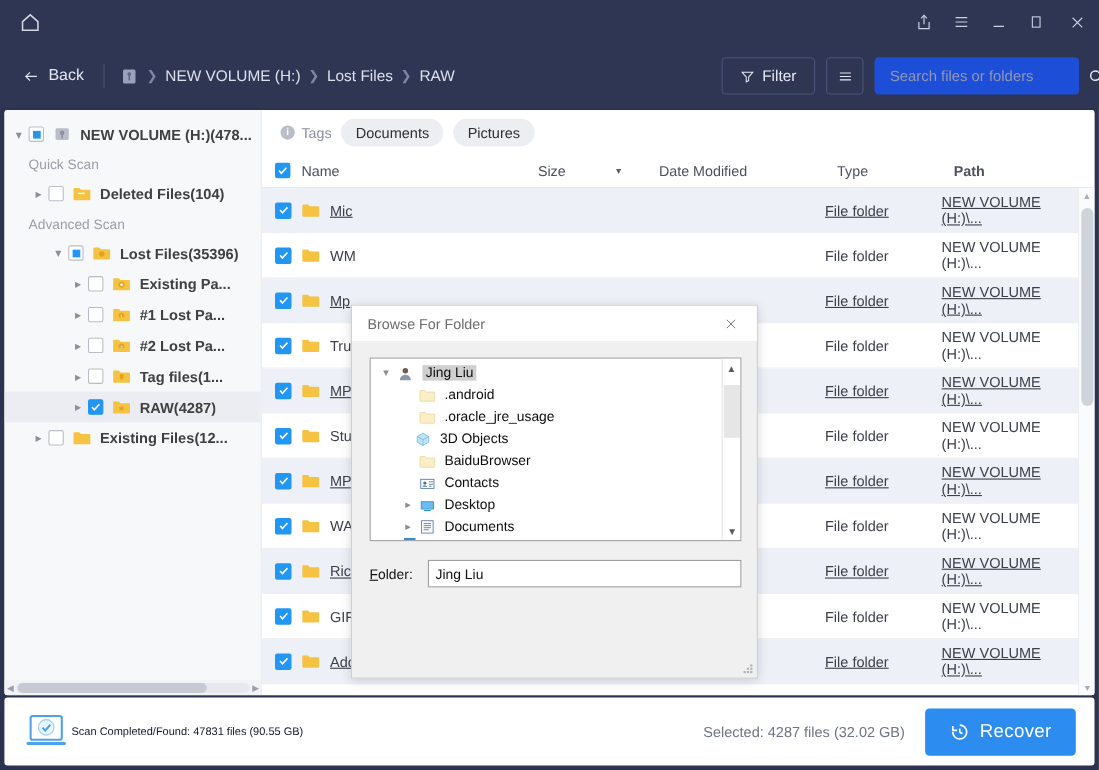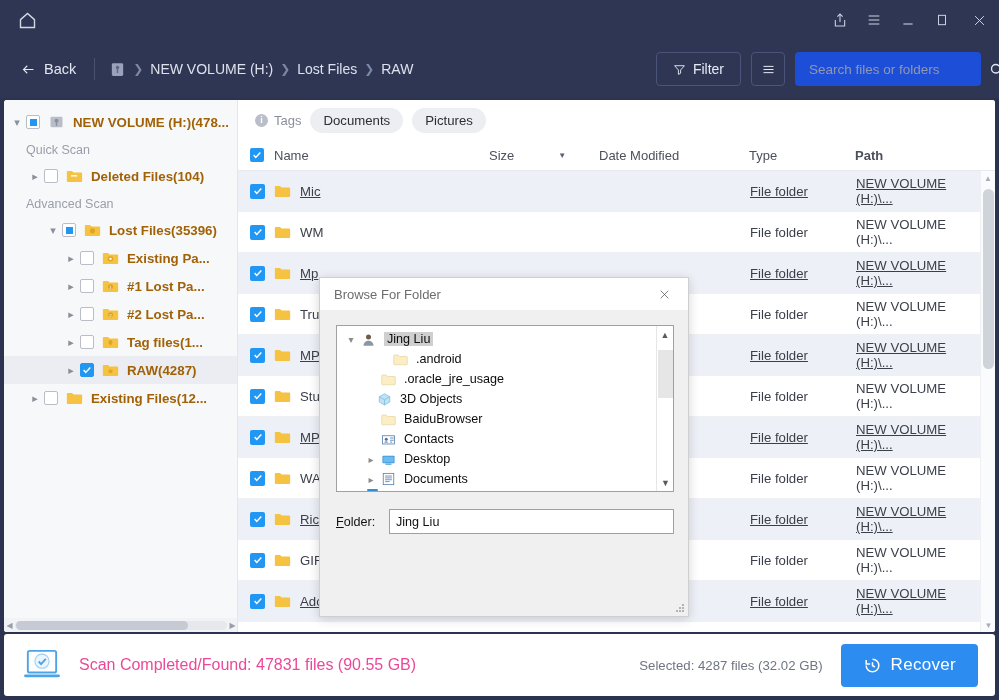--- a/index.html
+++ b/index.html
@@ -86,21 +86,21 @@
   .tw { width:18px; display:flex; align-items:center; justify-content:center; color:#8b8f99; font-size:11px; flex:0 0 18px;}
   .cb {
     width:14px; height:14px; border:1px solid #b9bdc7; background:#fff; border-radius:2px;
     flex:0 0 14px; margin-right:8px; display:flex; align-items:center; justify-content:center;
   }
   .cb.checked { background:#2196f3; border-color:#2196f3; }
   .cb.partial { background:#fff; border-color:#b9bdc7; }
   .cb.partial i { width:7px; height:7px; background:#2196f3; display:block; }
   .cb.checked svg { display:block; }
   .ticon { width:18px; height:16px; flex:0 0 18px; margin-right:7px; display:flex; align-items:center; }
-  .tlabel { font-size:13.3px; color:#a16207; overflow:hidden; text-overflow:ellipsis; }
+  .tlabel { font-size:13.3px; color:#404040; overflow:hidden; text-overflow:ellipsis; }
   .tgroup { font-size:12.5px; color:#9a9ea9; padding:7px 0 5px 22px; }
   .hscroll {
     position:absolute; left:0; bottom:0; width:234px; height:14px;
     background:#f2f3f6; display:flex; align-items:center;
   }
   .hscroll .arw { width:11px; text-align:center; color:#9aa0ab; font-size:8px; }
   .hscroll .track { flex:1; height:9px; background:#e6e8ed; border-radius:5px; position:relative; }
   .hscroll .thumb { position:absolute; left:1px; top:0; width:172px; height:9px; background:#c6cad3; border-radius:5px; }
 
   
@@ -122,21 +122,21 @@
     justify-content:space-between;
   }
   .th-cb {
     width:14px; height:14px; border-radius:2px; background:#2196f3;
     display:flex; align-items:center; justify-content:center; margin-right:10px;
   }
   .c-name { width:215px; }
   .c-size { width:110px; display:flex; align-items:center; gap:44px; }
   .sortcaret { color:#5b6070; font-size:8px; }
   .c-date { width:150px; }
-  .c-type { width:106px; }
+  .c-type { width:106px;margin-left:12px; }
   .c-path { flex:1;font-weight:bold; }
   .rows { position:absolute; left:0; top:71px; right:15px; bottom:0; overflow:hidden; }
   .row {
     height:41px; display:flex; align-items:center; padding-left:12px;
     font-size:13.2px; color:#3b3f49; border-bottom:1px solid #eef0f4;
     background:#ffffff;
   }
   .row.alt { background:#edf0f7;text-decoration:underline; }
   .rcb {
     width:15px; height:15px; border-radius:2px; background:#2196f3;
@@ -157,21 +157,21 @@
   .vs-track { position:absolute; top:14px; bottom:14px; left:2px; width:11px; }
   .vs-thumb { position:absolute; top:4px; left:0; width:11px; height:180px; background:#cfd3da; border-radius:6px; }
 
   
   .statusbar {
     position:absolute; left:4px; top:634px; width:991px; height:62px;
     background:#ffffff; border-radius:3px;
     display:flex; align-items:center; padding:0 17px;
   }
   .stat-icon { width:44px; height:40px; display:flex; align-items:center; }
-  .stat-text { font-size:16px; color:#ec4899; margin-left:14px; }
+  .stat-text { font-size:10px; color:#0f172a; margin-left:0; }
   .stat-right { margin-left:auto; display:flex; align-items:center; gap:18px; }
   .sel-text { font-size:13.2px; color:#6f7582; }
   .recover-btn {
     background:#2d8cf0; color:#fff; border-radius:4px;
     height:43px; padding:0 22px; display:flex; align-items:center; gap:9px;
     font-size:17px; letter-spacing:.3px;
   }
 
   
   .modal {
@@ -692,21 +692,21 @@
             <span class="dw">▾</span>
             <span class="dicon">
               <svg width="15" height="15" viewBox="0 0 24 24">
                   <circle cx="12" cy="8" r="4" fill="#6e5b4a"></circle>
                   <path d="M4 22c0-5 4-8 8-8s8 3 8 8z" fill="#8a97a8"></path>
                 </svg>
             </span>
             <span class="dlabel">Jing Liu</span>
           </div>
 
-          <div class="dnode" style="padding-left:36px;">
+          <div class="dnode" style="padding-left:24px;">
             <span class="dw"></span>
             <span class="dicon">
               <svg width="15" height="13" viewBox="0 0 20 16">
                   <path d="M1 3a1 1 0 011-1h5l2 2h9a1 1 0 011 1v9a1 1 0 01-1 1H2a1 1 0 01-1-1z" fill="#fbeec4" stroke="#e0cf95" stroke-width=".8"></path>
                 </svg>
             </span>
             <span class="dlabel">.android</span>
           </div>
 
           <div class="dnode" style="padding-left:24px;">

